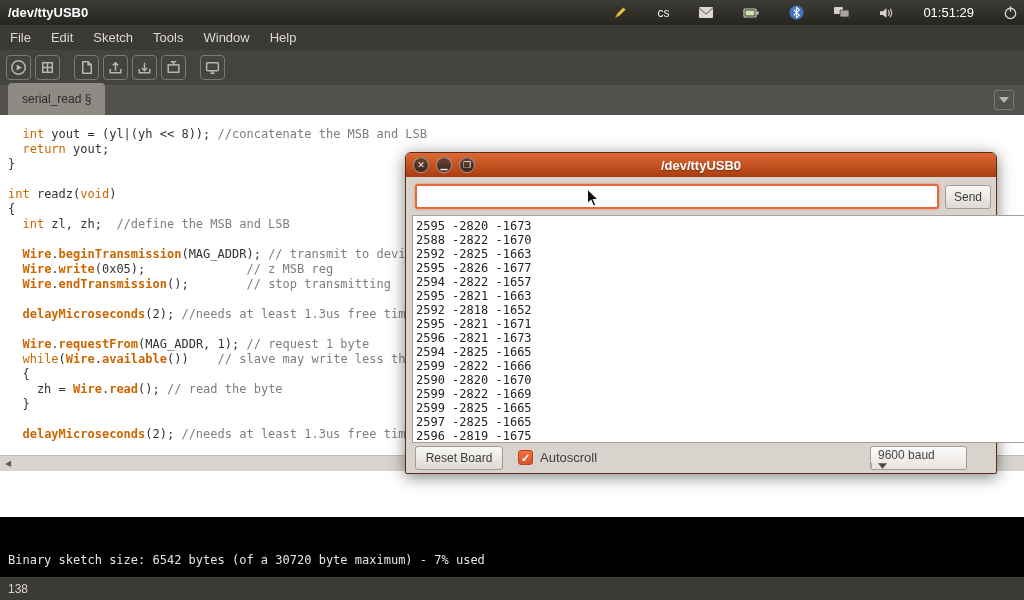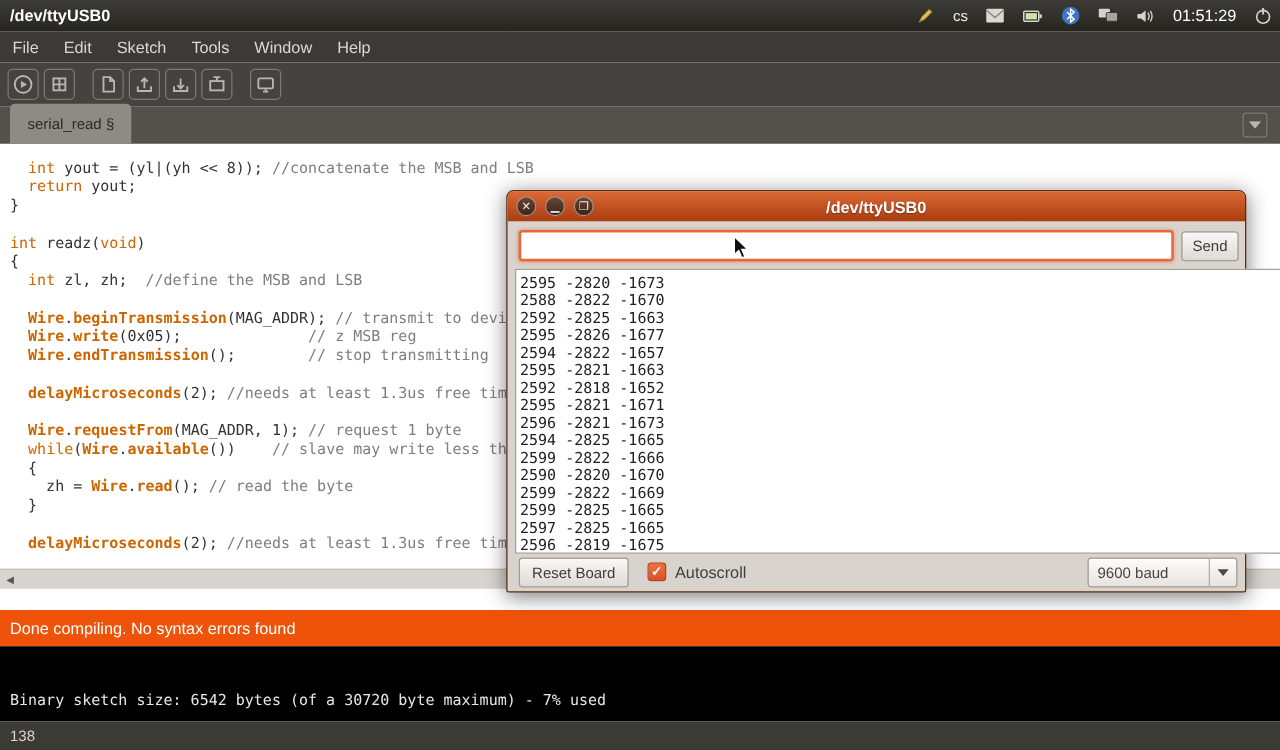--- a/index.html
+++ b/index.html
@@ -6,21 +6,21 @@
   html,body { width:1024px; height:600px; overflow:hidden; background:#000; }
   body { font-family:"Liberation Sans", sans-serif; position:relative; }
   .screen { position:absolute; left:0; top:0; width:1024px; height:600px; background:#fff; }
 
   
   .top-panel { position:absolute; left:0; top:0; width:1024px; height:25px;
     background:linear-gradient(#3c3b37,#26251f); display:flex; align-items:center;
     color:#fff; z-index:40; }
   .panel-title { font-weight:bold; font-size:13px; margin-left:8px; flex:0 0 auto; }
   .panel-spacer { flex:1; }
-  .tray { display:flex; align-items:center; gap:14px; margin-right:6px; }
+  .tray { display:flex; align-items:center; gap:29px; margin-right:6px; }
   .tray svg { display:block; }
   .tray-label { font-size:12px; color:#eee; }
   .clock { font-size:13px; color:#fff; }
 
   
   .menubar { position:absolute; left:0; top:25px; width:1024px; height:25px;
     background:#3b3a36; display:flex; align-items:flex-start; z-index:30; }
   .menu-item { color:#dcd8d1; font-size:13px; padding:0 10px; line-height:25px; cursor:default; }
 
   
@@ -107,21 +107,21 @@
   .sm-controls { position:absolute; left:0; right:0; top:292px; height:26px;
     display:flex; align-items:center; }
   .sm-reset { position:absolute; left:9px; width:88px; height:24px; }
   .checkbox { position:absolute; left:112px; top:5px; width:15px; height:15px;
     background:linear-gradient(#f0713e,#d8522a); border:1px solid #b8441f; border-radius:3px;
     color:#fff; font-size:11px; line-height:14px; text-align:center; font-weight:bold; }
   .cb-label { position:absolute; left:134px; top:5px; font-size:13px; color:#3f3f3f; }
   .dropdown { position:absolute; height:24px; background:linear-gradient(#fdfcfb,#e7e3de);
     border:1px solid #a39c93; border-radius:3px; display:flex; align-items:stretch; }
   .dd-line-ending { left:311px; width:141px; }
-  .dd-baud { left:464px; width:120px; }
+  .dd-baud { left:464px; width:97px;flex-direction:column; }
   .dd-label { flex:1; font-size:12px; color:#444; display:flex; align-items:center; padding-left:7px; }
   .dd-arrow { width:22px; border-left:1px solid #b3aca4; display:flex; align-items:center; justify-content:center; }
   .dd-arrow svg { fill:#4a4a4a; }
 
   
   .cursor { position:absolute; left:585px; top:188px; z-index:99; }
 </style>
 </head>
 <body>
 
@@ -245,23 +245,20 @@
     </div>
   </div>
 
   <div class="editor">
     <div class="code-pane"><div class="code-line"><span class="tok-p">  </span><span class="tok-k">int</span><span class="tok-p"> yout = (yl|(yh &lt;&lt; 8)); </span><span class="tok-c">//concatenate the MSB and LSB</span></div><div class="code-line"><span class="tok-p">  </span><span class="tok-k">return</span><span class="tok-p"> yout;</span></div><div class="code-line"><span class="tok-p">}</span></div><div class="code-line">&nbsp;</div><div class="code-line"><span class="tok-k">int</span><span class="tok-p"> readz(</span><span class="tok-k">void</span><span class="tok-p">)</span></div><div class="code-line"><span class="tok-p">{</span></div><div class="code-line"><span class="tok-p">  </span><span class="tok-k">int</span><span class="tok-p"> zl, zh;  </span><span class="tok-c">//define the MSB and LSB</span></div><div class="code-line">&nbsp;</div><div class="code-line"><span class="tok-p">  </span><span class="tok-f">Wire</span><span class="tok-p">.</span><span class="tok-f">beginTransmission</span><span class="tok-p">(MAG_ADDR); </span><span class="tok-c">// transmit to device</span></div><div class="code-line"><span class="tok-p">  </span><span class="tok-f">Wire</span><span class="tok-p">.</span><span class="tok-f">write</span><span class="tok-p">(0x05);              </span><span class="tok-c">// z MSB reg</span></div><div class="code-line"><span class="tok-p">  </span><span class="tok-f">Wire</span><span class="tok-p">.</span><span class="tok-f">endTransmission</span><span class="tok-p">();        </span><span class="tok-c">// stop transmitting</span></div><div class="code-line">&nbsp;</div><div class="code-line"><span class="tok-p">  </span><span class="tok-f">delayMicroseconds</span><span class="tok-p">(2); </span><span class="tok-c">//needs at least 1.3us free time</span></div><div class="code-line">&nbsp;</div><div class="code-line"><span class="tok-p">  </span><span class="tok-f">Wire</span><span class="tok-p">.</span><span class="tok-f">requestFrom</span><span class="tok-p">(MAG_ADDR, 1); </span><span class="tok-c">// request 1 byte</span></div><div class="code-line"><span class="tok-p">  </span><span class="tok-k">while</span><span class="tok-p">(</span><span class="tok-f">Wire</span><span class="tok-p">.</span><span class="tok-f">available</span><span class="tok-p">())    </span><span class="tok-c">// slave may write less than</span></div><div class="code-line"><span class="tok-p">  {</span></div><div class="code-line"><span class="tok-p">    zh = </span><span class="tok-f">Wire</span><span class="tok-p">.</span><span class="tok-f">read</span><span class="tok-p">(); </span><span class="tok-c">// read the byte</span></div><div class="code-line"><span class="tok-p">  }</span></div><div class="code-line">&nbsp;</div><div class="code-line"><span class="tok-p">  </span><span class="tok-f">delayMicroseconds</span><span class="tok-p">(2); </span><span class="tok-c">//needs at least 1.3us free time</span></div></div>
     <div class="hscrollbar">
       <div class="hscroll-arrow">◀</div>
     </div>
   </div>
 
-  <div class="statusbar">
-    <span>Done compiling. No syntax errors found</span>
-  </div>
 
   <div class="console">
     <span>Binary sketch size: 6542 bytes (of a 30720 byte maximum) - 7% used</span>
   </div>
 
   <div class="footer">
     <span class="footer-line">138</span>
   </div>
 
   <div class="serial-window">

